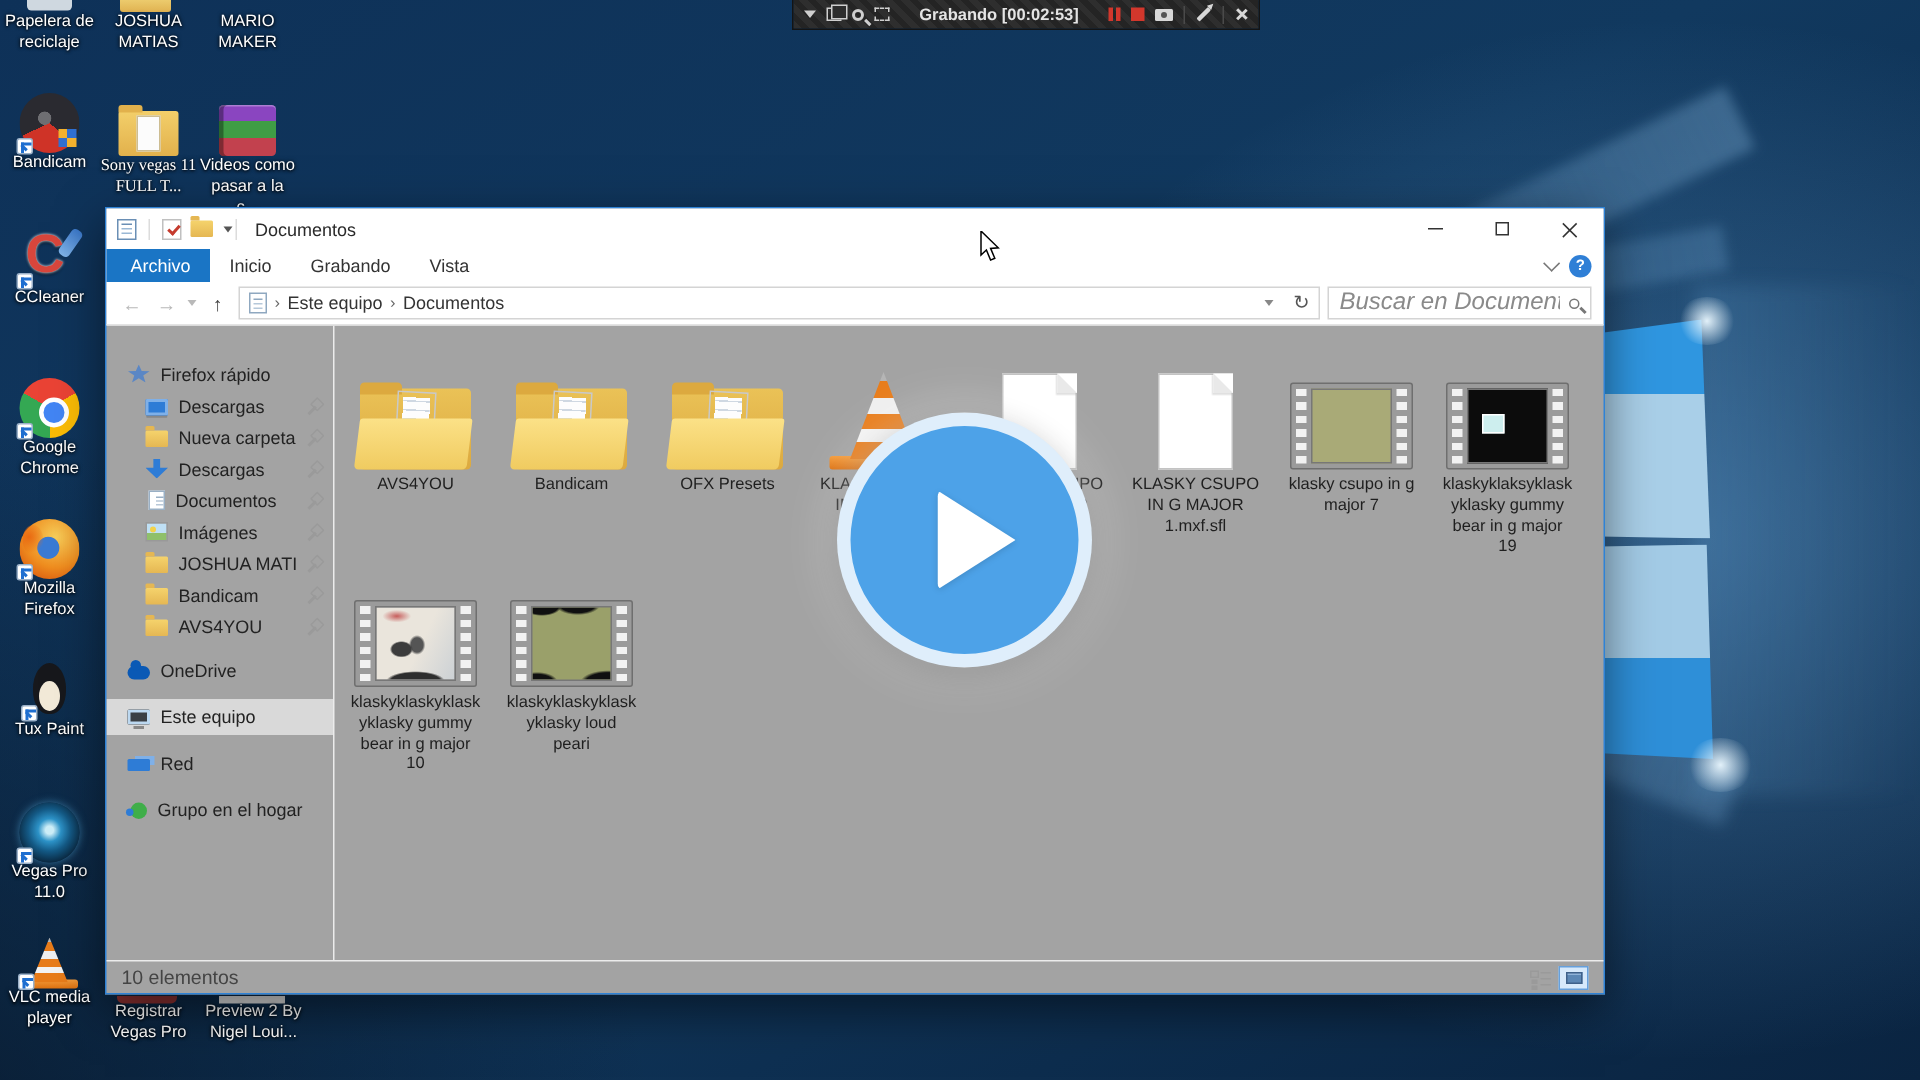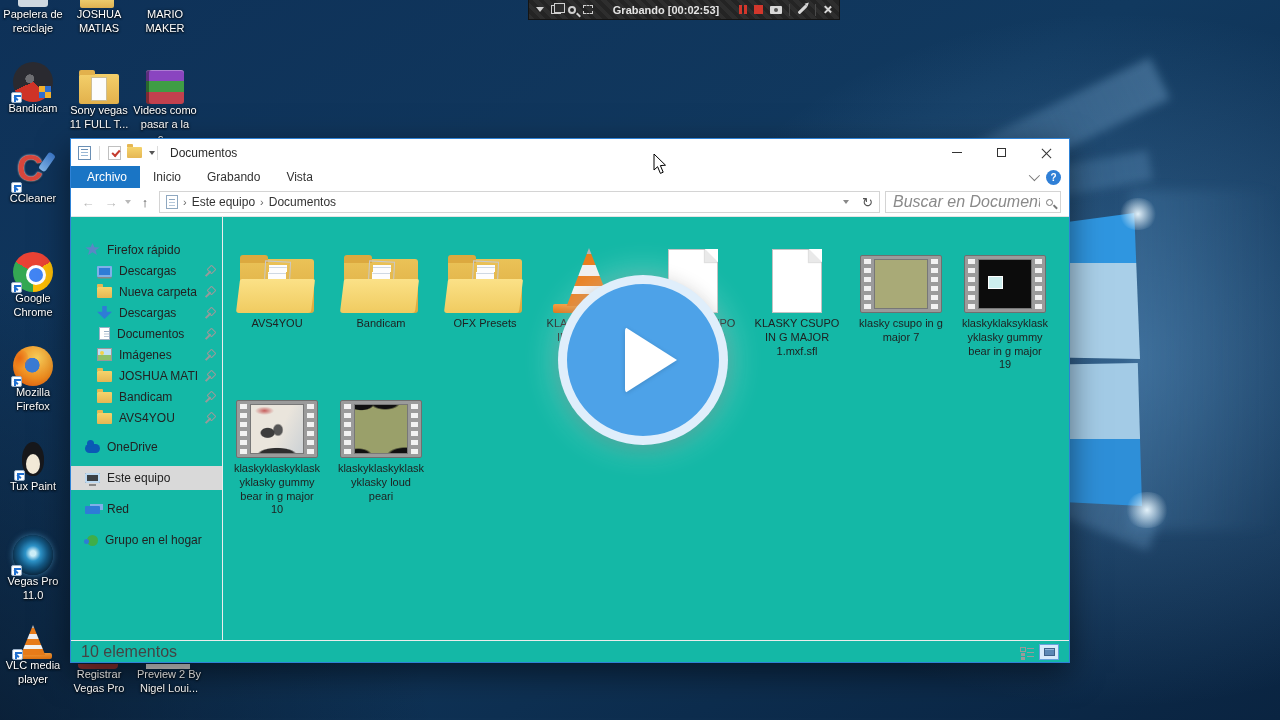--- a/index.html
+++ b/index.html
@@ -101,21 +101,21 @@
     background:linear-gradient(180deg,#b5b5b5 0 10%, #e87c1a 10% 30%, #efefef 30% 48%, #e87c1a 48% 66%, #f3f3f3 66% 80%, #e87c1a 80% 100%); }
   .vlc-base { background:linear-gradient(180deg,#f49b3a,#dd7110); border-radius:2px; margin-top:-2px; }
   .vlc-sm .vlc-cone { width:34px; height:30px; } .vlc-sm .vlc-base { width:38px; height:6px; }
   .sliver { position:absolute; }
   .sl-papelera { left:18px; top:0; width:30px; height:7px; background:#cfd8e0; border-radius:0 0 3px 3px; }
   .sl-joshua { left:80px; top:0; width:34px; height:8px; background:linear-gradient(180deg,#eccb6d,#e0b251); border-radius:0 0 2px 2px; }
   .sl-reg { left:78px; top:664px; width:40px; height:5px; background:#8a3030; border-radius:0 0 4px 4px; }
   .sl-prev { left:146px; top:664px; width:44px; height:5px; background:#d8d8d8; }
 
   
-  .window { position:absolute; left:70px; top:138px; width:1000px; height:525px; background:#14b8a6;
+  .window { position:absolute; left:70px; top:138px; width:1000px; height:525px; background:#a3a3a3;
     border:1px solid #2e82d6; box-shadow:0 10px 30px rgba(0,0,0,.5); z-index:10; display:flex; flex-direction:column; }
   .titlebar { height:27px; display:flex; align-items:center; padding-left:7px; background:#fff; }
   .qat { display:flex; align-items:center; gap:6px; }
   .qat-sep { width:1px; height:14px; background:#dcdcdc; margin:0 2px; }
   .qat-exp { width:13px; height:14px; background:#fff; border:1px solid #6a8fb5; position:relative; }
   .qat-exp::before { content:""; position:absolute; left:2px; top:2px; right:2px; height:1.5px; background:#6a8fb5; box-shadow:0 3px 0 #9ab8d5, 0 6px 0 #9ab8d5; }
   .qat-check { width:13px; height:14px; background:#fff; border:1px solid #c0c0c0; position:relative; }
   .qat-check::after { content:""; position:absolute; left:3px; top:3px; width:6px; height:3px; border-left:2px solid #c53b2e; border-bottom:2px solid #c53b2e; transform:rotate(-48deg); }
   .qat-folder { width:15px; height:11px; background:linear-gradient(180deg,#f5d36c,#e5b753); border-radius:1px; position:relative; }
   .qat-folder::before { content:""; position:absolute; left:0; top:-3px; width:6px; height:3px; background:#e5b753; border-radius:1px 1px 0 0; }
@@ -213,21 +213,21 @@
       radial-gradient(10px 12px at 52% 52%, #555 0 40%, transparent 55%),
       radial-gradient(30px 10px at 50% 102%, #2e2e2e 0 55%, transparent 65%),
       linear-gradient(115deg,#eae5dc 0 55%, #ccd1d5 100%); }
   .shot-olive2 { background:
       radial-gradient(22px 11px at 12% -2%, #101010 0 50%, transparent 60%),
       radial-gradient(26px 12px at 58% -4%, #101010 0 45%, transparent 58%),
       radial-gradient(24px 12px at 6% 104%, #101010 0 45%, transparent 58%),
       radial-gradient(30px 13px at 97% 104%, #101010 0 50%, transparent 62%),
       #9aa06a; }
 
-  .statusbar { height:22px; border-top:1px solid #ececec; display:flex; align-items:center; padding:0 10px; font-size:16px; color:#444; }
+  .statusbar { height:22px; border-top:1px solid #ececec; display:flex; align-items:center; padding:0 10px; font-size:13px; color:#444; }
   .sb-count { flex:1; }
   .sb-views { display:flex; gap:4px; align-items:center; }
   .sb-list { width:16px; height:14px; position:relative; }
   .sb-list::before { content:""; position:absolute; left:1px; top:2px; width:4px; height:3px; border:1px solid #9a9a9a;
     box-shadow:0 5px 0 -1px #9a9a9a, 0 9px 0 -1px #9a9a9a; }
   .sb-list::after { content:""; position:absolute; left:8px; top:3px; width:7px; height:1px; background:#9a9a9a; box-shadow:0 4px 0 #9a9a9a, 0 8px 0 #9a9a9a; }
   .sb-thumbs { width:20px; height:16px; border:1px solid #66a0dc; background:#d6e9fb; display:flex; align-items:center; justify-content:center; }
   .sb-thumbs::before { content:""; width:11px; height:8px; background:#5b87b5; box-shadow:inset 0 0 0 1px #3e618a, inset 0 2px 0 #8fb3d8; }
 
   
@@ -268,21 +268,21 @@
 <div class="dicon" style="left:132px; top:8px; width:66px;">
   <div class="dlabel">MARIO MAKER</div>
 </div>
 <div class="dicon" style="left:2px; top:62px; width:62px;">
   <div class="icon-box">
       <div class="ai-bandicam"></div>
       <span class="shortcut"></span>
     </div>
   <div class="dlabel">Bandicam</div>
 </div>
-<div class="dicon" style="left:66px; top:62px; width:66px;">
+<div class="dicon" style="left:66px; top:62px; width:66px;font-family:Liberation Serif, serif;">
   <div class="icon-box" style="height:42px;">
       <div class="ai-folderd"></div>
     </div>
   <div class="dlabel">Sony vegas 11 FULL T...</div>
 </div>
 <div class="dicon" style="left:132px; top:62px; width:66px;">
   <div class="icon-box" style="height:42px;">
       <div class="ai-winrar"></div>
     </div>
   <div class="dlabel">Videos como pasar a la c...</div>

